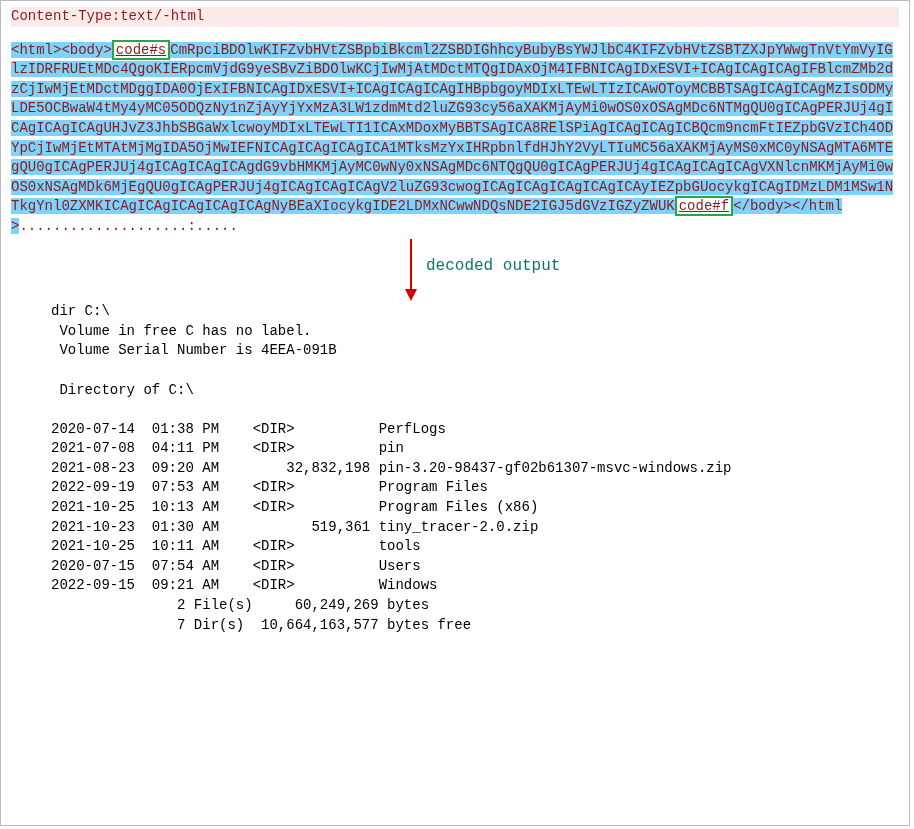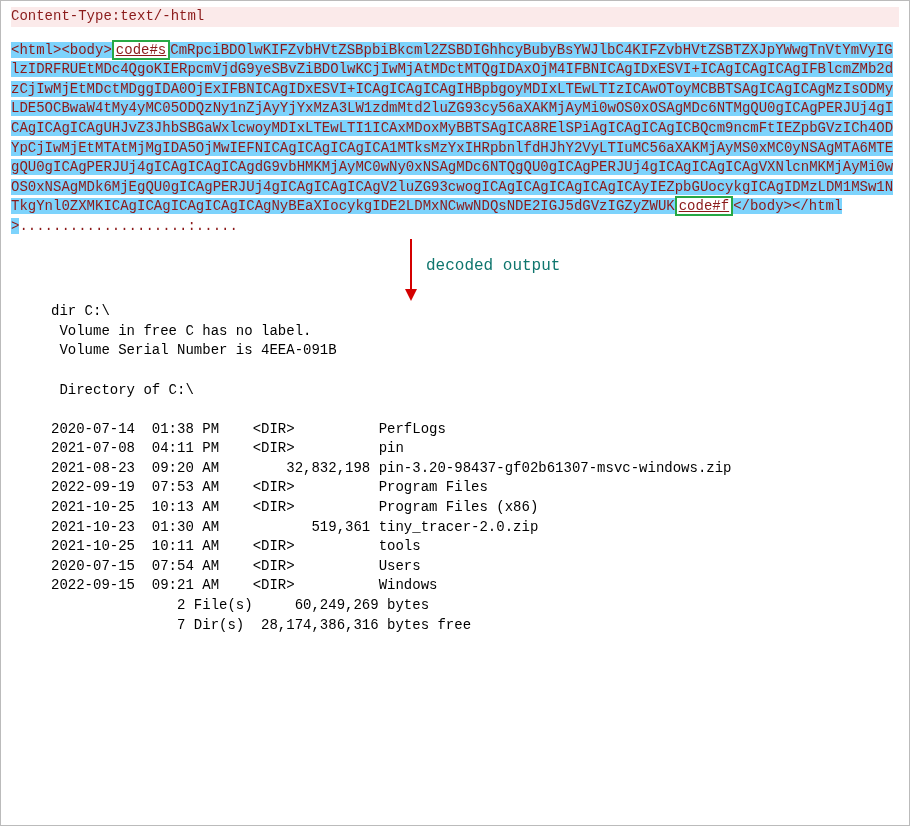--- a/index.html
+++ b/index.html
@@ -104,16 +104,16 @@
 <span>2020-07-14  01:38 PM    &lt;DIR&gt;          PerfLogs</span>
 <span>2021-07-08  04:11 PM    &lt;DIR&gt;          pin</span>
 <span>2021-08-23  09:20 AM        32,832,198 pin-3.20-98437-gf02b61307-msvc-windows.zip</span>
 <span>2022-09-19  07:53 AM    &lt;DIR&gt;          Program Files</span>
 <span>2021-10-25  10:13 AM    &lt;DIR&gt;          Program Files (x86)</span>
 <span>2021-10-23  01:30 AM           519,361 tiny_tracer-2.0.zip</span>
 <span>2021-10-25  10:11 AM    &lt;DIR&gt;          tools</span>
 <span>2020-07-15  07:54 AM    &lt;DIR&gt;          Users</span>
 <span>2022-09-15  09:21 AM    &lt;DIR&gt;          Windows</span>
 <span>               2 File(s)     60,249,269 bytes</span>
-<span>               7 Dir(s)  28,174,386,316 bytes free</span>
+<span>               7 Dir(s)  10,664,163,577 bytes free</span>
   </div>
 
 </div>
 
 </body></html>

